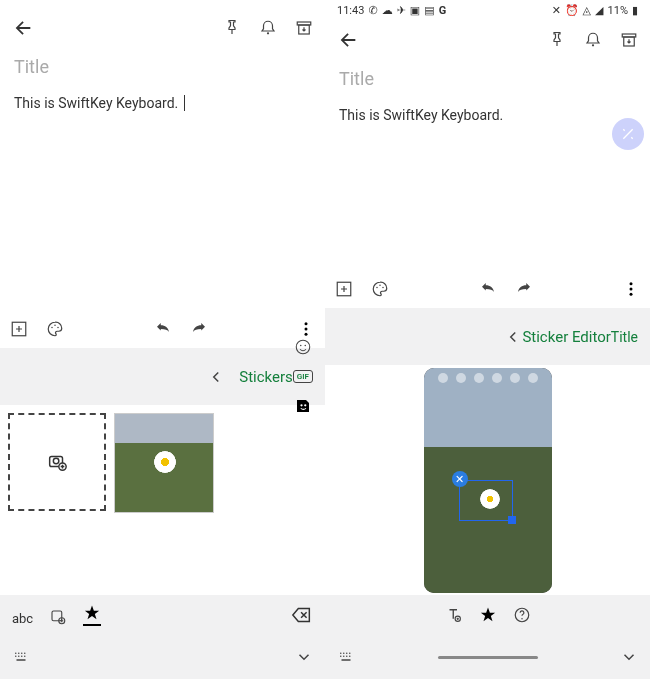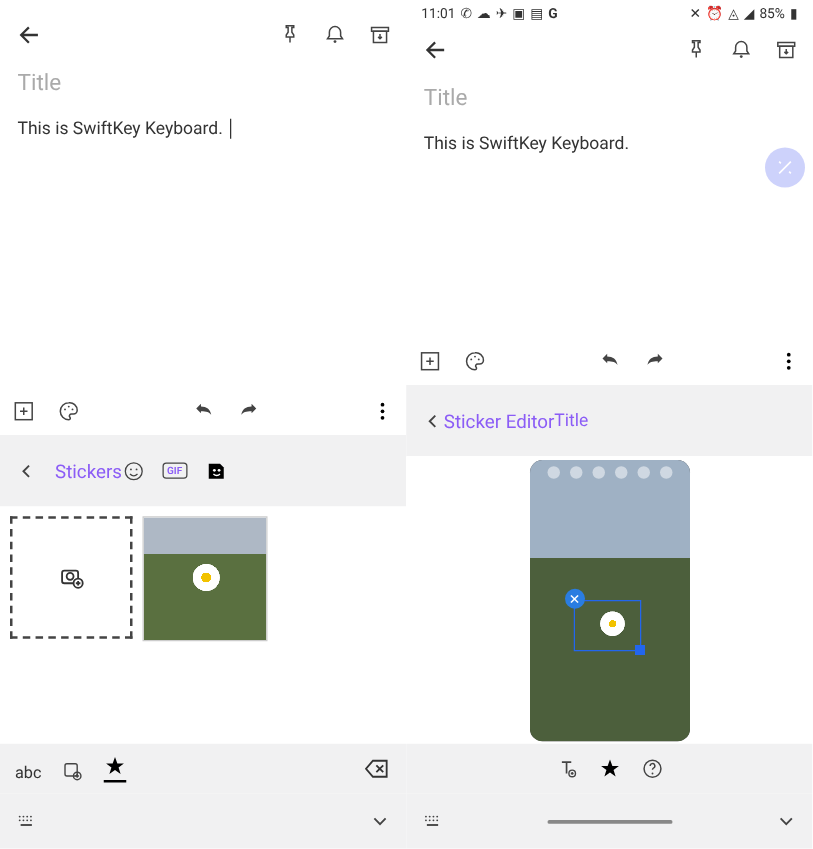--- a/index.html
+++ b/index.html
@@ -16,23 +16,23 @@
 
   .content { flex: 1; padding: 8px 14px; color: #222; }
   .title-placeholder { color: #aaa; font-size: 18px; margin-bottom: 18px; }
   .body-text { font-size: 14px; color: #333; }
 
   .fab { position: absolute; right: 6px; top: 118px; width: 32px; height: 32px; border-radius: 50%; background: #b9bffa; opacity: .7; display: flex; align-items: center; justify-content: center; }
 
   .ktoolbar { height: 38px; display: flex; align-items: center; justify-content: space-between; padding: 0 10px; }
   .ktoolbar .group { display: flex; gap: 18px; align-items: center; }
 
-  .stickers-bar, .editor-bar { height: 57px; background: #f1f1f2; display: flex; align-items: center; justify-content: flex-start; padding: 0 12px; font-size: 15px; color: #8b5cf6; }
+  .stickers-bar, .editor-bar { height: 57px; background: #f1f1f2; display: flex; align-items: center; justify-content: flex-end; padding: 0 12px; font-size: 15px; color: #15803d; }
   .stickers-bar .sgroup { display: flex; gap: 14px; align-items: center; }
-  .stickers-bar .sicons2 { display: flex; gap: 14px; align-items: center; }
+  .stickers-bar .sicons2 { display: flex; gap: 14px; align-items: center; flex-direction: column; }
 
   .stickers-area { height: 190px; padding: 8px; display: flex; gap: 8px; }
   .add-tile { width: 98px; height: 98px; border: 2px dashed #444; display: flex; align-items: center; justify-content: center; }
   .sticker-thumb { width: 100px; height: 100px; border: 1px solid #ccc; overflow: hidden; position: relative; }
   .sky1 { position:absolute; inset:0; background: linear-gradient(#aeb8c5 0 30%, #5a7040 30% 100%); }
   .daisy { position:absolute; left:40%; top:38%; width:22px; height:22px; }
   .daisy::before { content:""; position:absolute; inset:0; background: radial-gradient(circle, #f2c200 0 4px, #fff 4px 11px, transparent 11px); border-radius:50%; }
 
   .editor-area { height: 230px; display: flex; align-items: center; justify-content: center; background: #fff; }
   .phone-img { width: 128px; height: 225px; border-radius: 10px; overflow: hidden; position: relative; background: #333; }
@@ -222,34 +222,34 @@
         <svg class="ic" viewBox="0 0 24 24">
           <path d="M6 9l6 6 6-6" fill="none" stroke="currentColor" stroke-width="2"></path>
         </svg>
       </span>
   </div>
 </div>
 
 <div class="pane right">
   <div class="statusbar">
     <div class="sicons">
-      <span>11:01</span>
+      <span>11:43</span>
       <span>✆</span>
       <span>☁</span>
       <span>✈</span>
       <span>▣</span>
       <span>▤</span>
       <span style="font-weight:bold;">G</span>
     </div>
     <div class="sicons">
       <span>✕</span>
       <span>⏰</span>
       <span>◬</span>
       <span>◢</span>
-      <span>85%</span>
+      <span>11%</span>
       <span>▮</span>
     </div>
   </div>
 
   <div class="topbar">
     <span>
         <svg class="ic-lg" viewBox="0 0 24 24">
           <path d="M20 11H7.8l5-5-1.4-1.4L4 12l7.4 7.4 1.4-1.4-5-5H20z" fill="currentColor"></path>
         </svg>
       </span>

